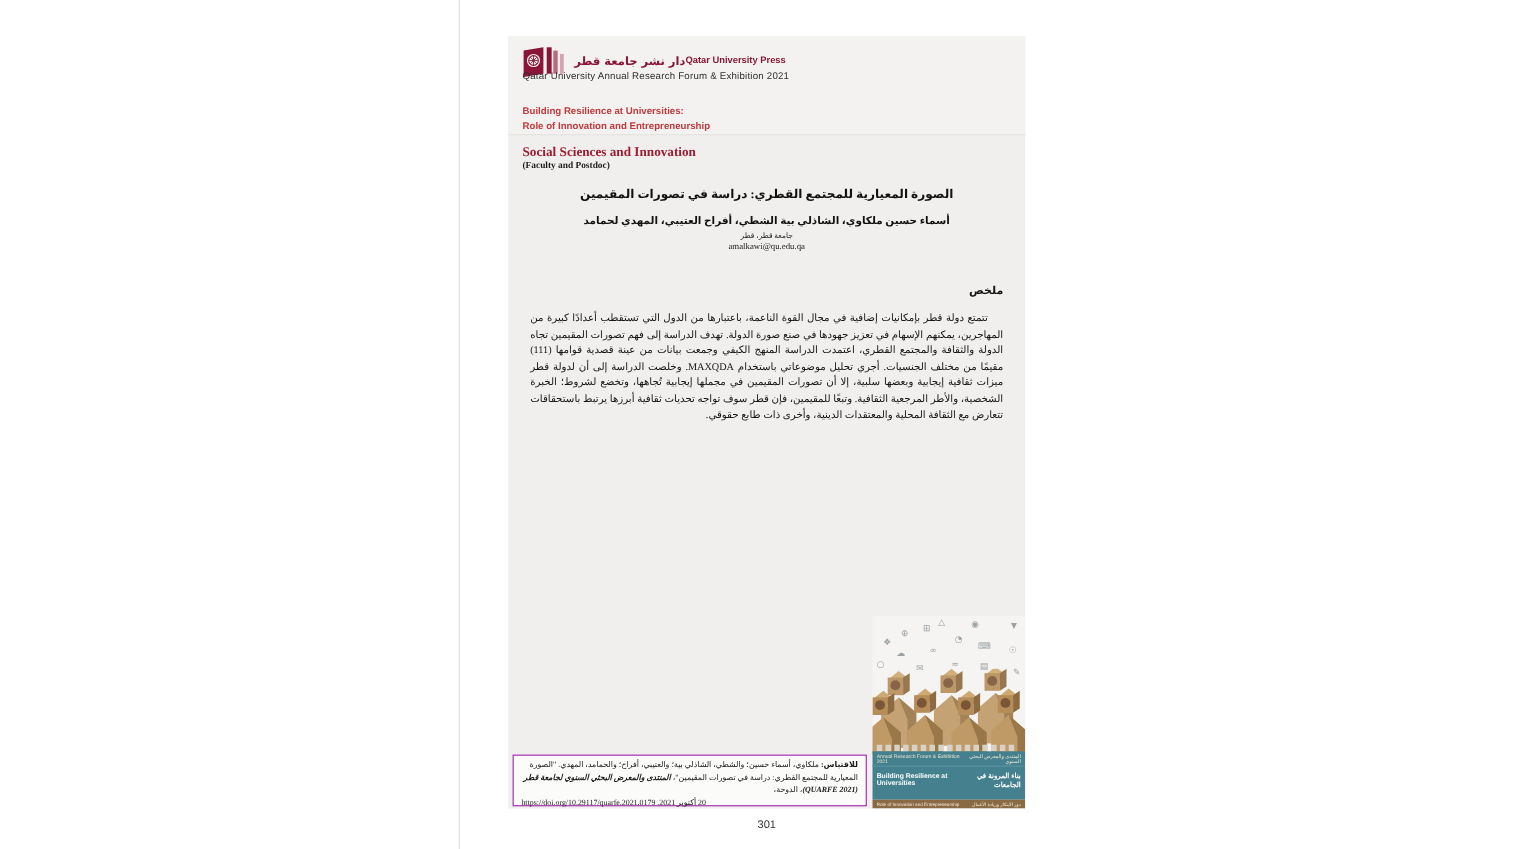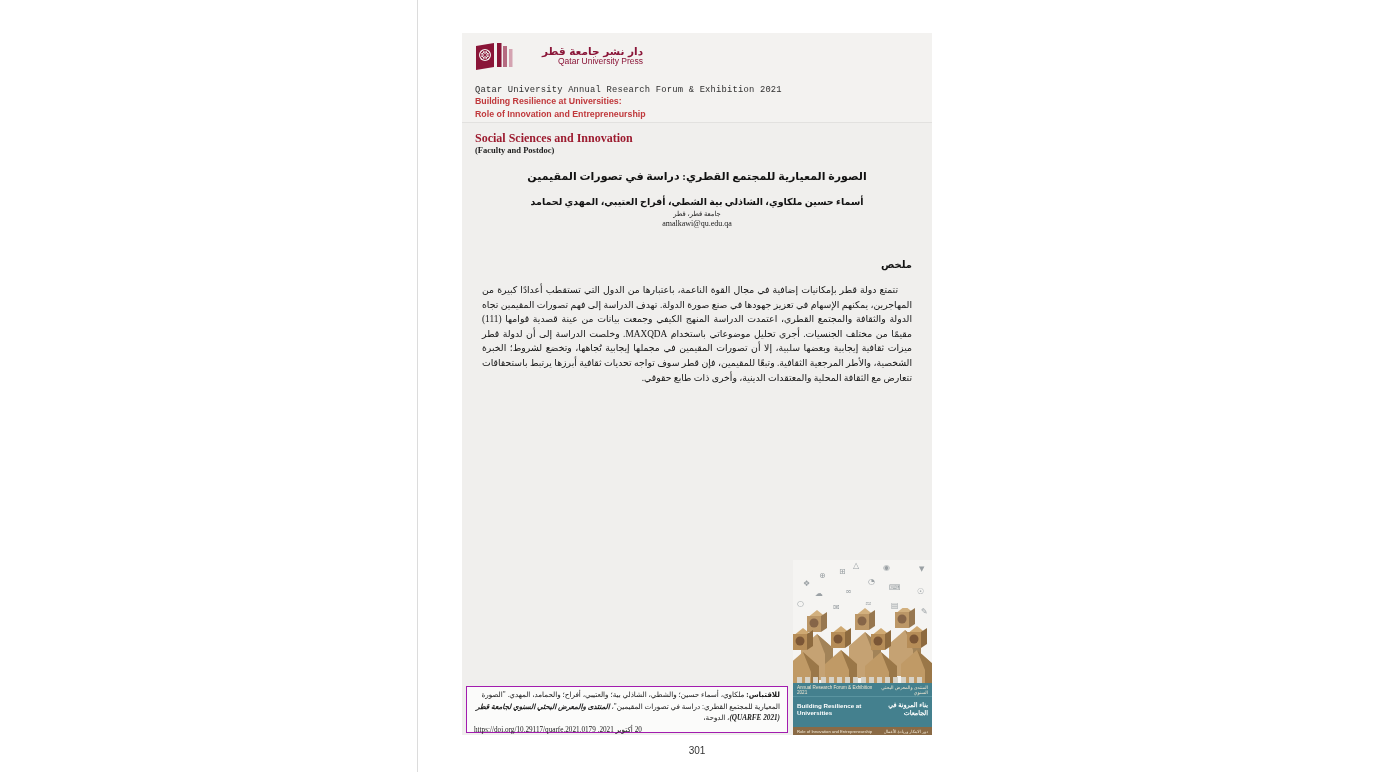--- a/index.html
+++ b/index.html
@@ -6,25 +6,25 @@
   html,body { width:1380px; height:772px; background:#ffffff; overflow:hidden;
               font-family:"Liberation Serif","DejaVu Sans",serif; }
   .vline { position:absolute; left:417px; top:0; width:1px; height:772px; background:#dcdcdc; }
 
   .sheet { position:absolute; left:462px; top:33px; width:470px; height:702px;
            background:#f0efed; }
   .sheet-header-band { position:absolute; left:0; top:0; width:100%; height:90px; background:#f3f2f0; border-bottom:1px solid #e2e1df; }
 
   
   .logo-row { position:absolute; left:12px; top:8px; display:flex; align-items:center; gap:6px; }
-  .logo-text { display:flex; flex-direction:column; line-height:1.15; }
+  .logo-text { display:flex; flex-direction:row; line-height:1.15; }
   .logo-ar { font-family:"DejaVu Sans",sans-serif; font-size:10.5px; font-weight:bold; color:#8A1538; direction:rtl; }
-  .logo-en { font-family:"Liberation Sans",sans-serif; font-size:8.5px; font-weight:normal; color:#8A1538;margin-left:36px; }
+  .logo-en { font-family:"Liberation Sans",sans-serif; font-size:8.5px; font-weight:bold; color:#8A1538; }
 
-  .forum-line { position:absolute; left:13px; top:52px; font-family:Liberation Mono, monospace;
+  .forum-line { position:absolute; left:13px; top:31px; font-family:Liberation Sans, sans-serif;
                 font-size:8.8px; color:#2e2e2e; letter-spacing:.2px; }
   .theme1 { position:absolute; left:13px; top:63px; font-family:"Liberation Sans",sans-serif;
             font-size:8.8px; font-weight:bold; color:#c0393c; }
   .theme2 { position:absolute; left:13px; top:76px; font-family:"Liberation Sans",sans-serif;
             font-size:8.8px; font-weight:bold; color:#c0393c; }
   .track   { position:absolute; left:13px; top:98px; font-size:12px; font-weight:bold; color:#9c1b2f; }
   .track-sub { position:absolute; left:13px; top:112px; font-size:8.5px; font-weight:bold; color:#1b1b1b; }
 
   
   .title-ar   { position:absolute; left:0; top:137px; width:100%; text-align:center;

